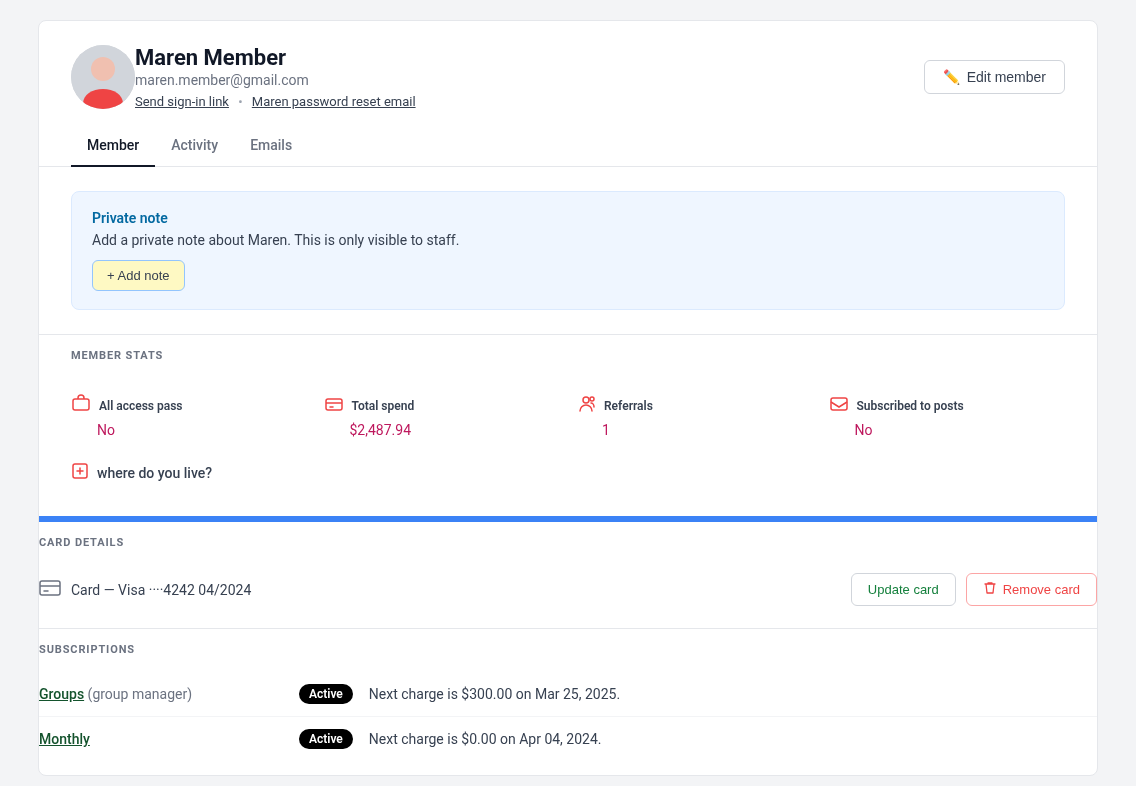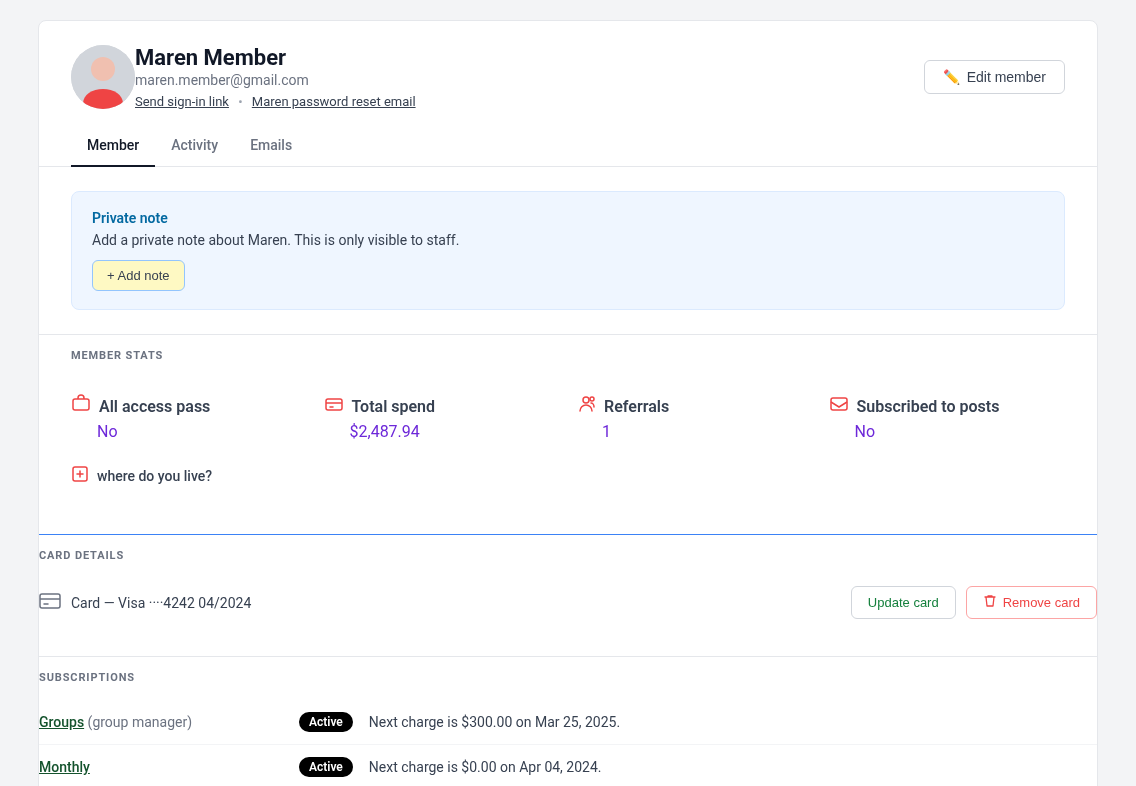--- a/index.html
+++ b/index.html
@@ -171,27 +171,27 @@
     .stat-title-row {
       display: flex;
       align-items: center;
       gap: 8px;
     }
     .stat-icon {
       color: #ef4444;
       font-size: 18px;
     }
     .stat-title {
-      font-size: 16px;
+      font-size: 12px;
       font-weight: 600;
       color: #374151;
     }
     .stat-value {
-      font-size: 16px;
-      color: #6d28d9;
+      font-size: 14px;
+      color: #be185d;
       padding-left: 26px;
     }
 
     
     .custom-field {
       display: flex;
       align-items: center;
       gap: 8px;
       padding: 8px 0;
     }
@@ -200,22 +200,22 @@
       font-size: 16px;
     }
     .custom-field-label {
       font-size: 14px;
       color: #374151;
       font-weight: 500;
     }
 
     
     .card-details-section {
-      border-top: 1px solid #3b82f6;
-      margin: 15px -32px;
+      border-top: 6px solid #3b82f6;
+      margin: 0 -32px;
       padding: 14px 32px;
     }
     .card-info-row {
       display: flex;
       align-items: center;
       justify-content: space-between;
       padding: 8px 0;
     }
     .card-info-left {
       display: flex;

